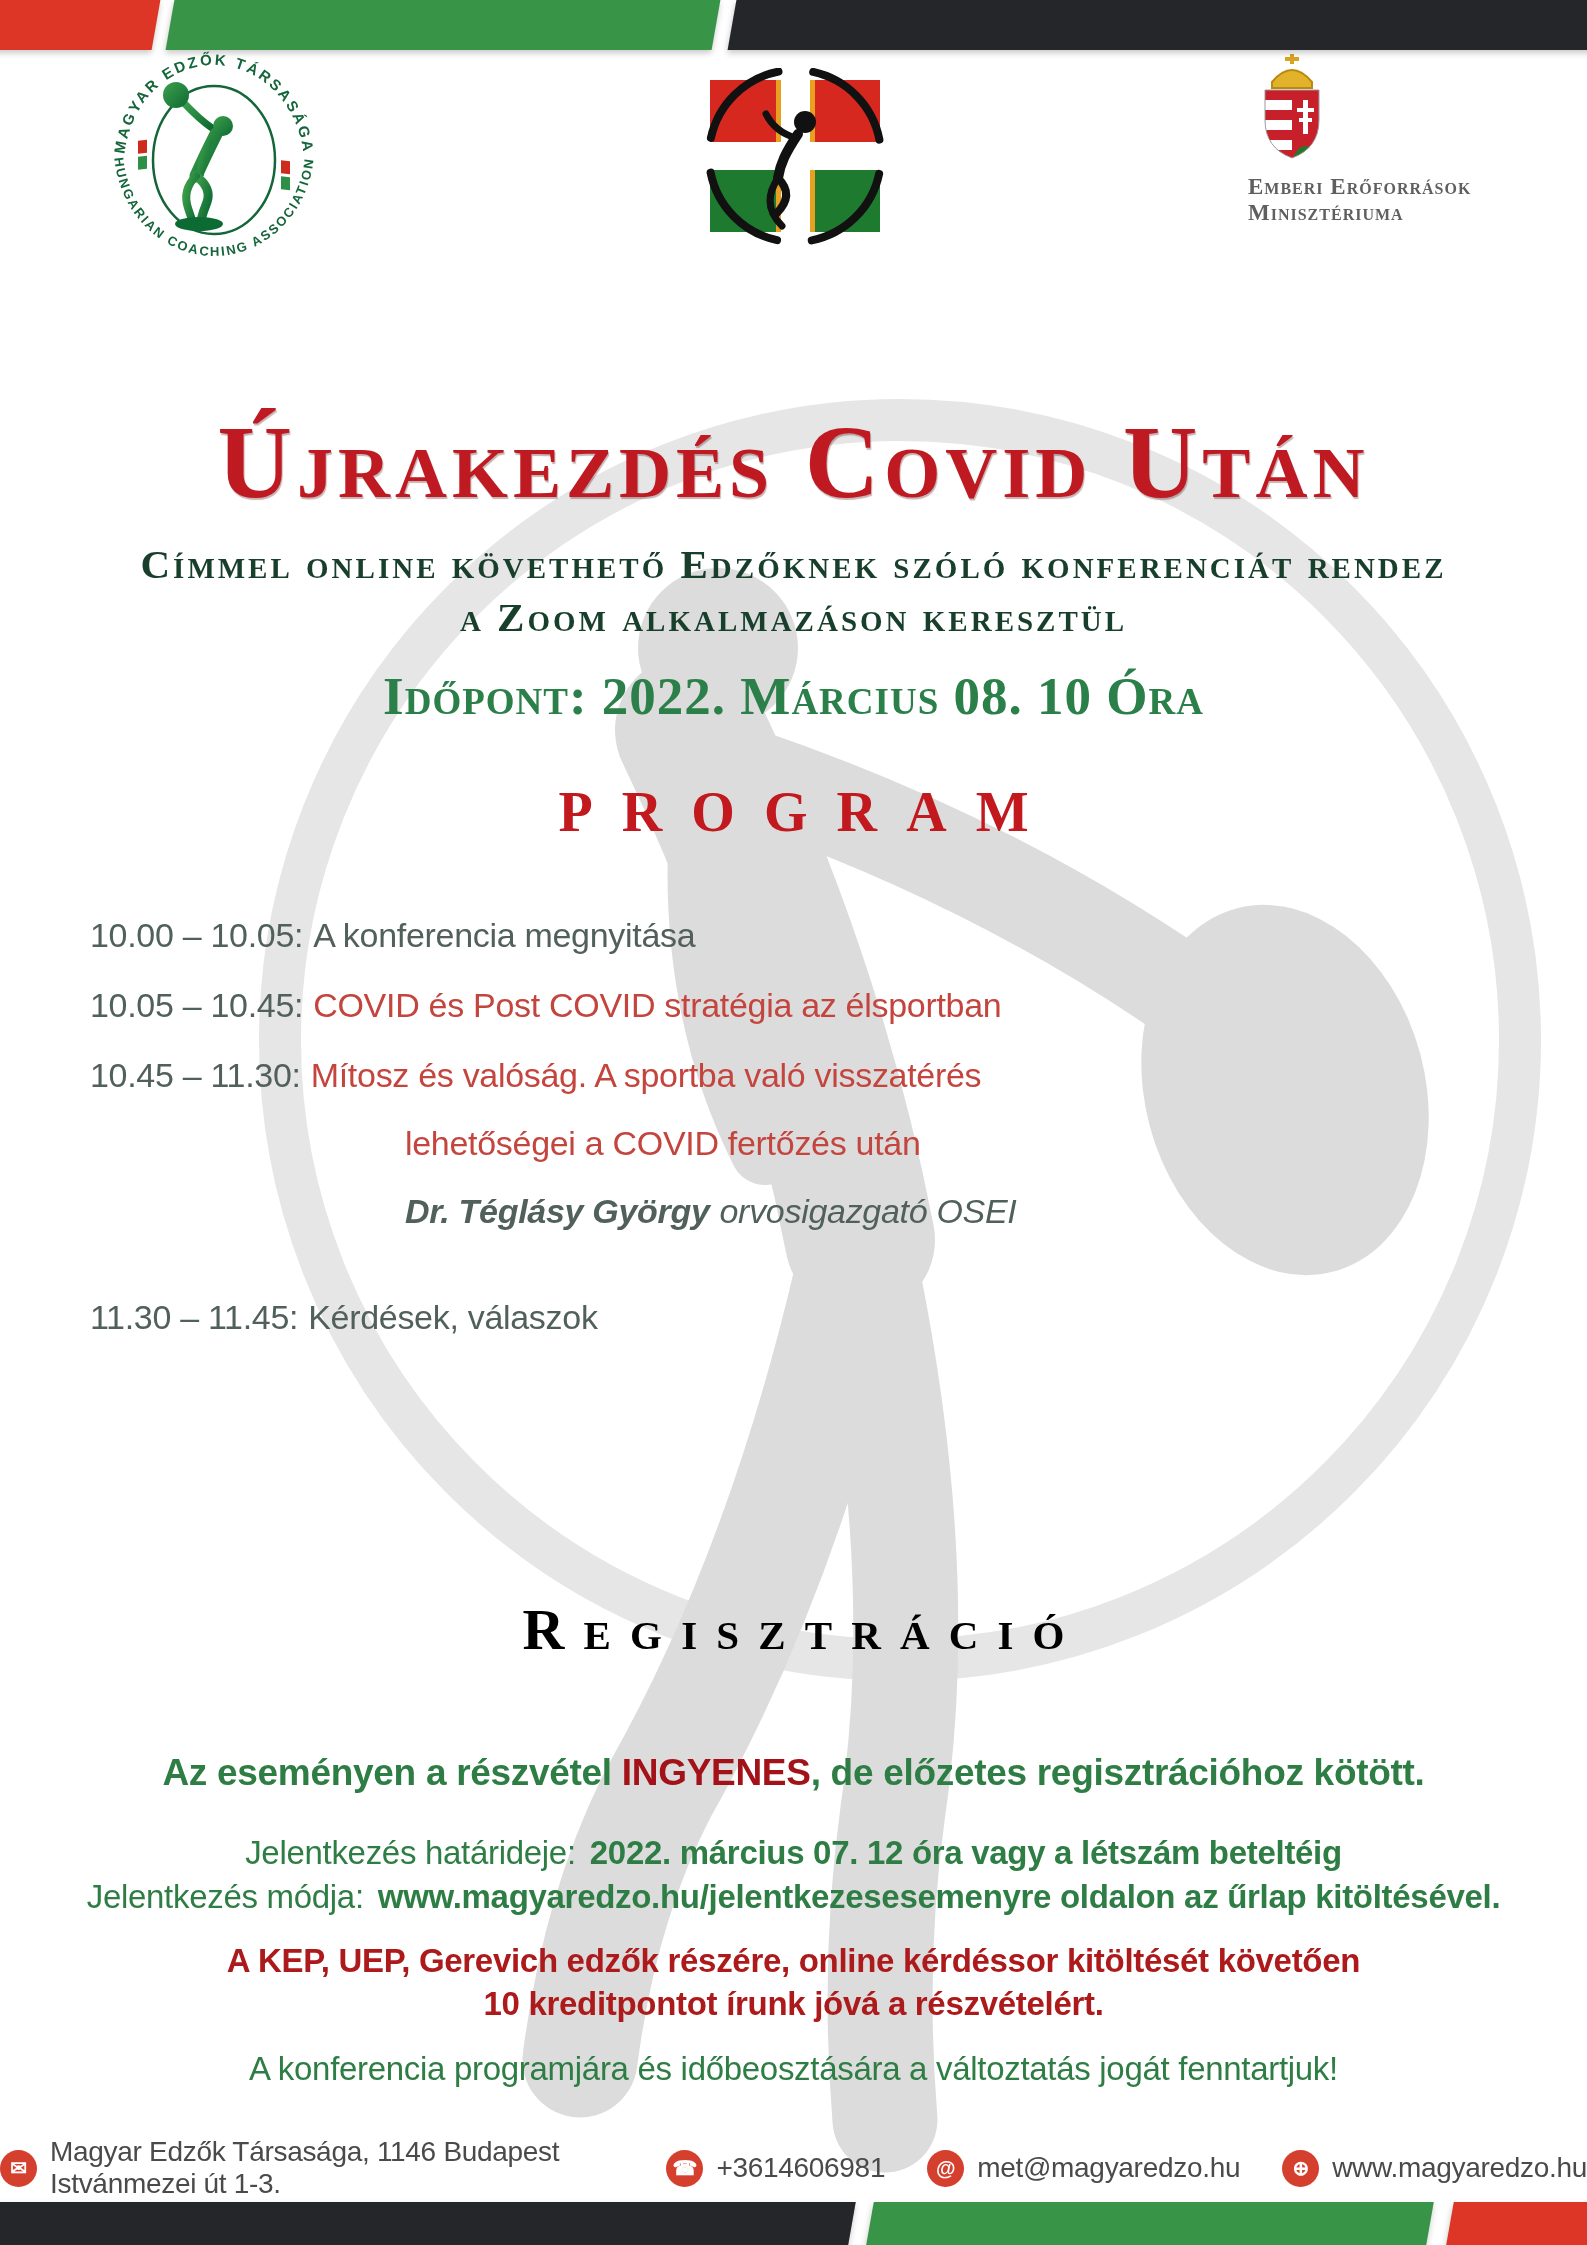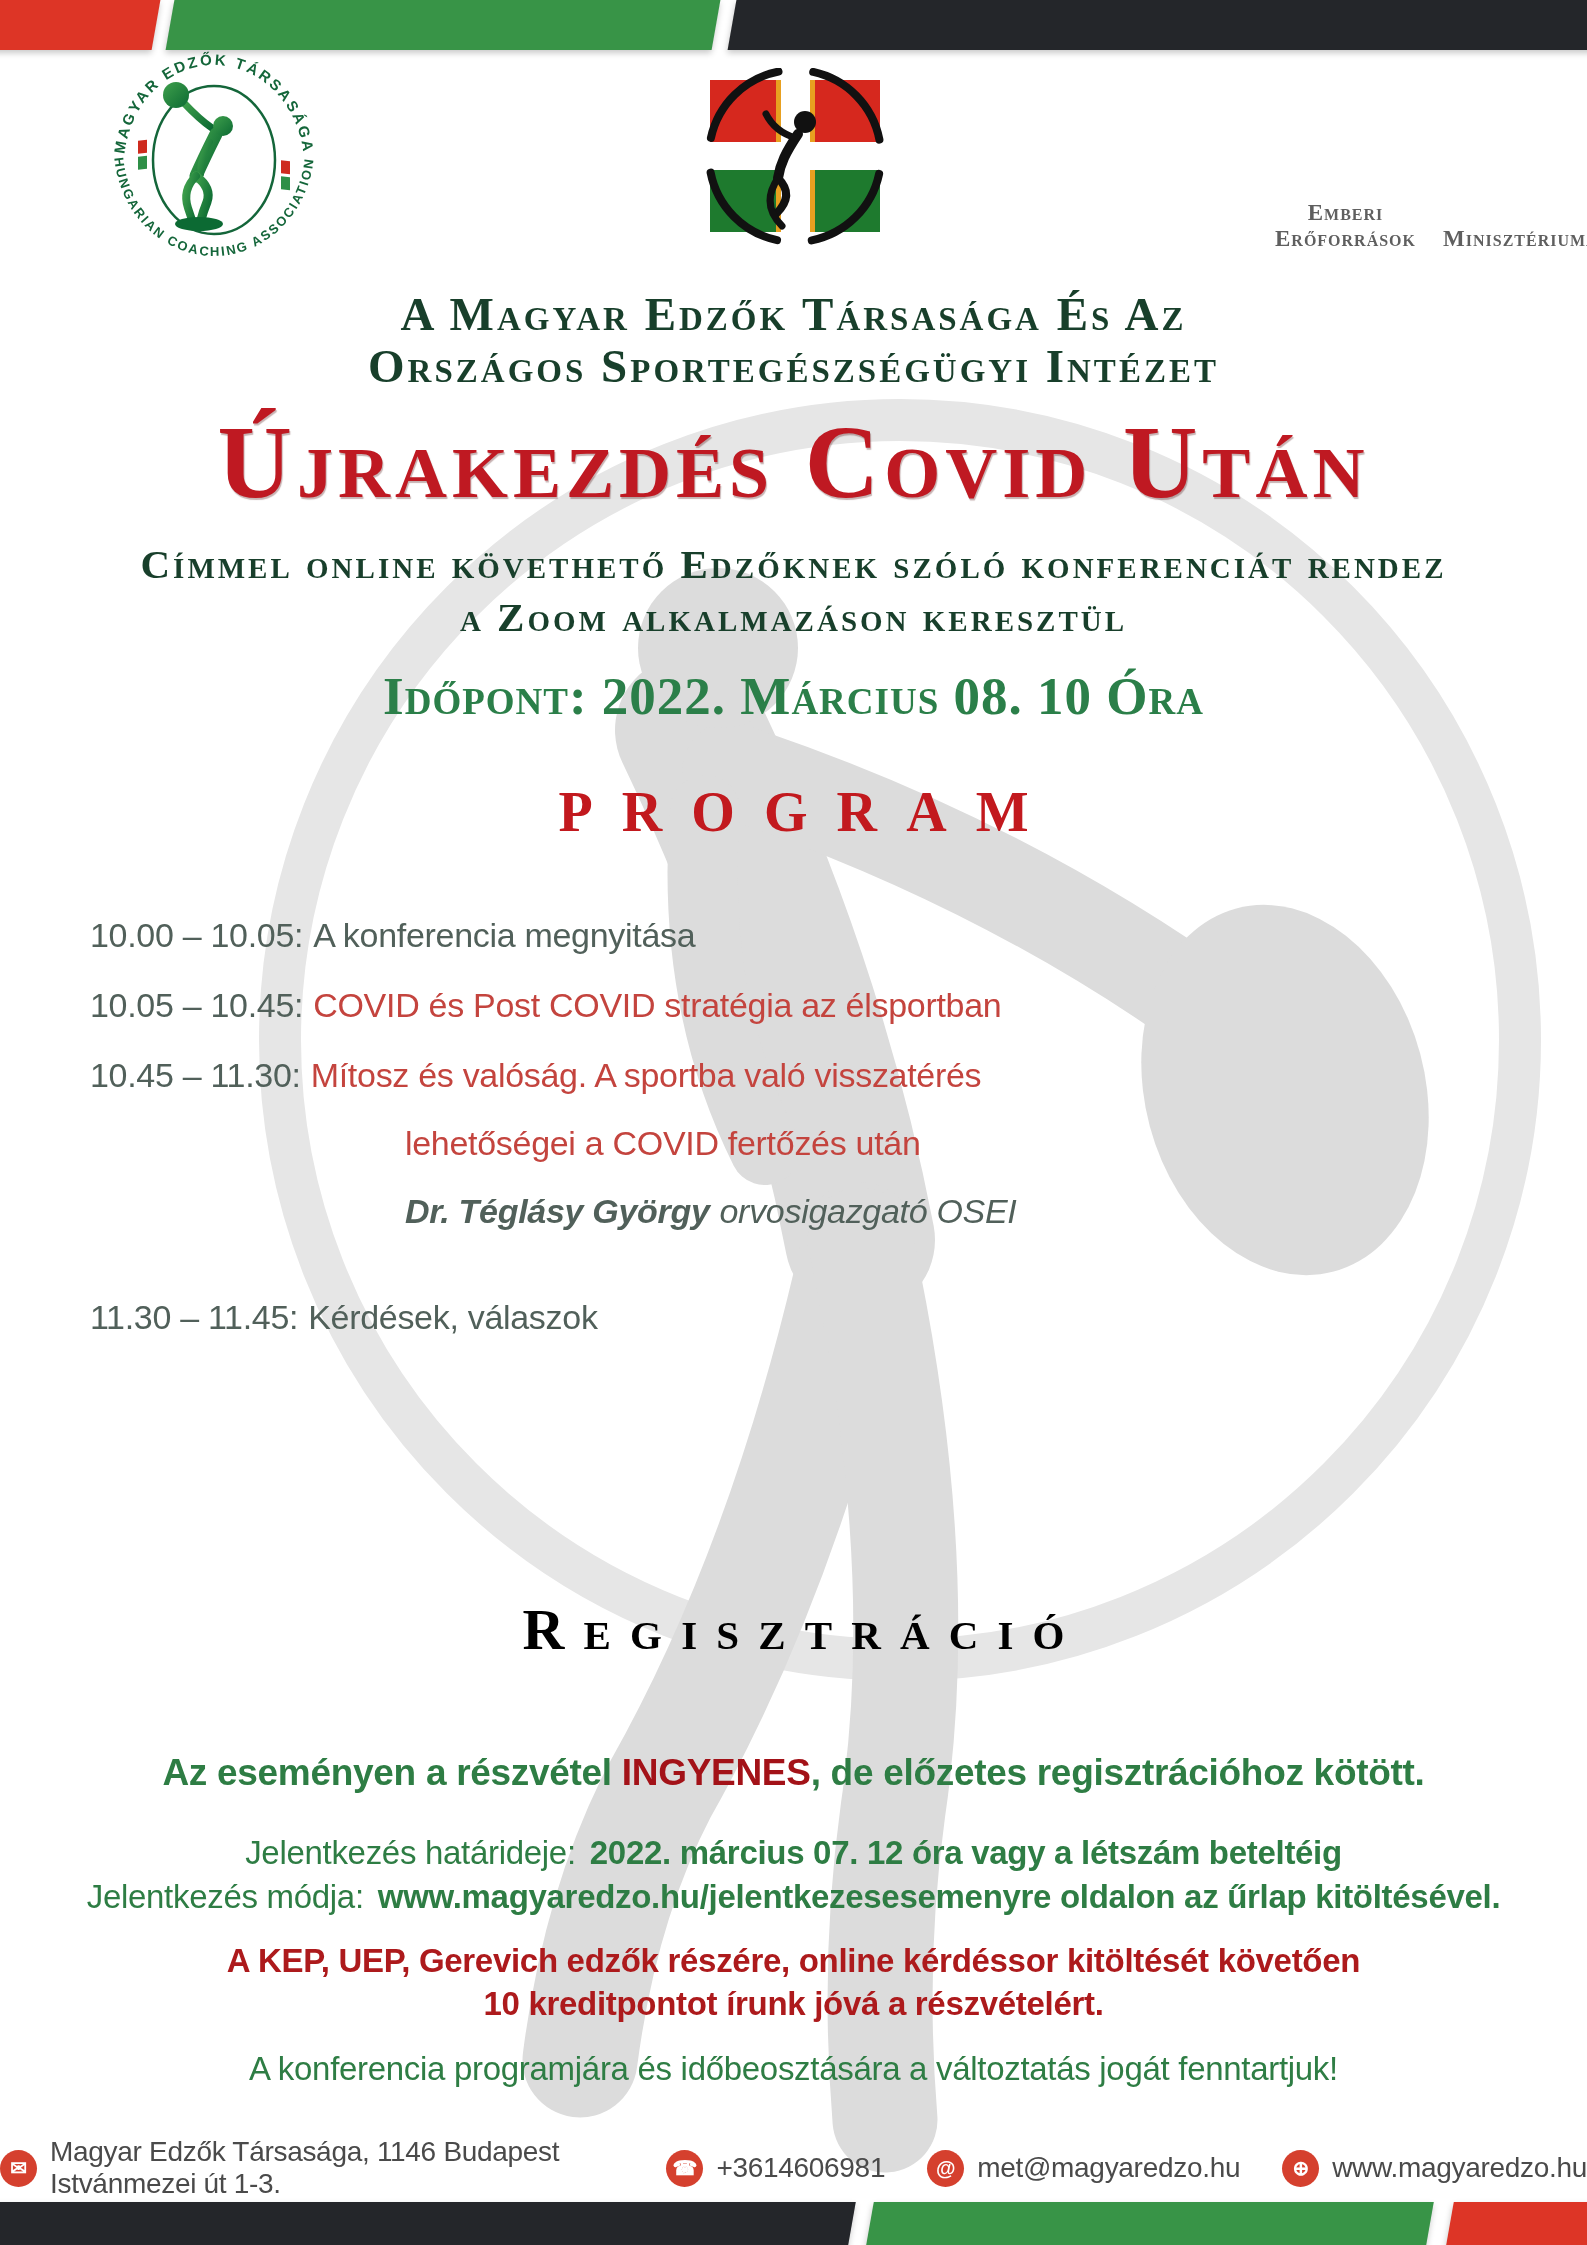--- a/index.html
+++ b/index.html
@@ -24,21 +24,21 @@
   .bottom-bar .seg-green{left:870px;width:560px;background:#389447;}
   .bottom-bar .seg-red  {left:1450px;width:186px;background:#dd3526;}
 
   
   .watermark{position:absolute;inset:0;z-index:0;pointer-events:none;}
 
   
   .logo{position:absolute;z-index:2;}
   .logo-met{left:88px;top:50px;width:252px;height:218px;}
   .logo-osei{left:692px;top:68px;width:206px;height:178px;}
-  .logo-ministry{left:1248px;top:52px;width:246px;height:200px;display:flex;flex-direction:row;align-items:flex-end;gap:27px;}
+  .logo-ministry{left:1248px;top:52px;width:246px;height:200px;display:flex;flex-direction:column;align-items:flex-start;}
   .ministry-text{
     font-family:"Liberation Serif", serif;
     font-variant:small-caps;
     color:#5f5f5f;font-weight:600;
     font-size:23px;line-height:26px;letter-spacing:1px;text-align:center;margin-top:4px;
   }
 
   
   .cblock{position:absolute;left:0;right:0;text-align:center;z-index:3;}
   .org-title{
@@ -231,24 +231,20 @@
           <rect x="49" y="56" width="17" height="4" fill="#ffffff"></rect>
           <rect x="51" y="66" width="13" height="4" fill="#ffffff"></rect>
         </g>
         <path d="M 17 38 h 54 v 30 q 0 28 -27 38 q -27 -10 -27 -38 Z" fill="none" stroke="#9a9a9a" stroke-width="1"></path>
       </g>
     </svg>
     <div class="ministry-text">Emberi Erőforrások</div>
     <div class="ministry-text" style="margin-top:0;">Minisztériuma</div>
   </div>
 
-  <div class="cblock org-title">
-    <div>A Magyar Edzők Társasága És Az</div>
-    <div>Országos Sportegészségügyi Intézet</div>
-  </div>
 
   <h1 class="cblock main-title">Újrakezdés Covid Után</h1>
 
   <div class="cblock subtitle">
     <div>Címmel online követhető Edzőknek szóló konferenciát rendez</div>
     <div>a Zoom alkalmazáson keresztül</div>
   </div>
 
   <div class="cblock datetime">Időpont: 2022. Március 08. 10 Óra</div>
 

